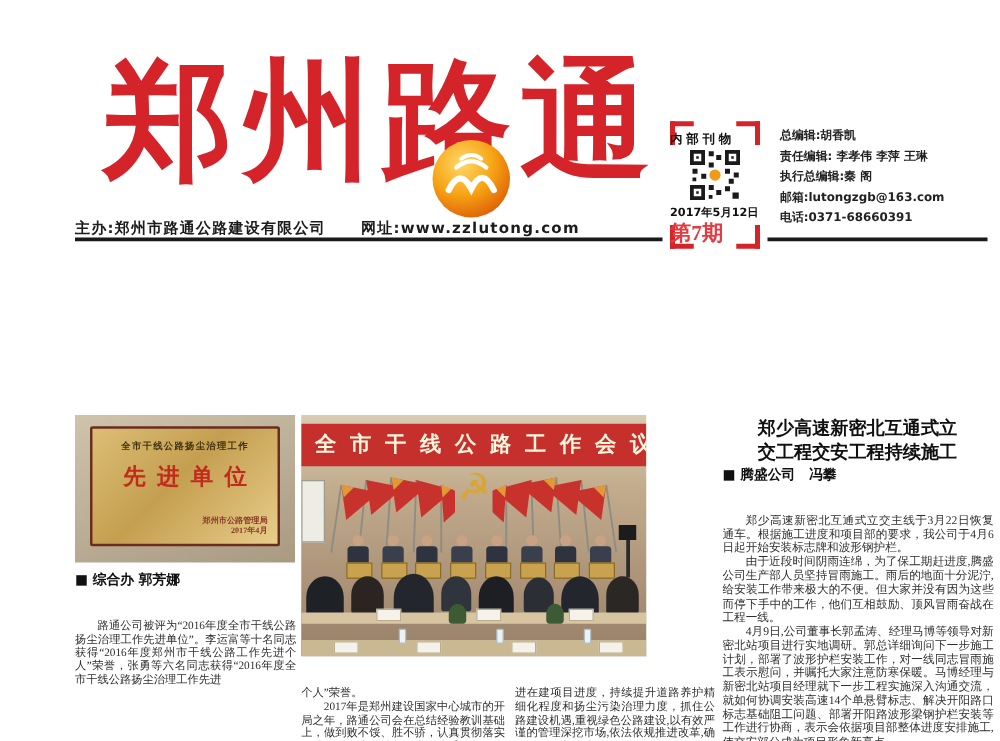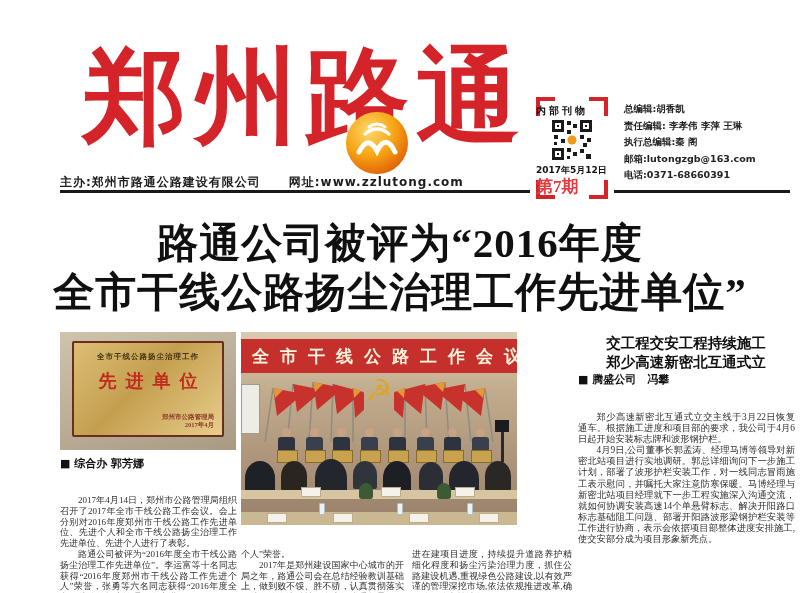--- a/index.html
+++ b/index.html
@@ -171,24 +171,20 @@
   </div>
 
   <div class="staff">
     <div>总编辑:胡香凯</div>
     <div>责任编辑: 李孝伟 李萍 王琳</div>
     <div>执行总编辑:秦 阁</div>
     <div>邮箱:lutongzgb@163.com</div>
     <div>电话:0371-68660391</div>
   </div>
 
-  <div class="headline">
-    <div>路通公司被评为“2016年度</div>
-    <div>全市干线公路扬尘治理工作先进单位”</div>
-  </div>
 
   <div class="photo-plaque">
     <div class="plaque">
       <div class="plaque-face">
         <div class="plaque-top">全市干线公路扬尘治理工作</div>
         <div class="plaque-main">先进单位</div>
         <div class="plaque-small">
           <div>郑州市公路管理局</div>
           <div>2017年4月</div>
         </div>
@@ -317,34 +313,34 @@
       <span class="bottle" style="left:156px;bottom:10px;"></span>
       <span class="bottle" style="left:226px;bottom:10px;"></span>
       <span class="plant" style="left:118px;bottom:26px;"></span>
       <span class="plant" style="left:196px;bottom:26px;"></span>
     </div>
   </div>
 
   <div class="byline" style="left:60px;top:456px;">■ 综合办 郭芳娜</div>
 
   <div class="col col1">
-    <p>2017年4月14日，郑州市公路管理局组织召开了2017年全市干线公路工作会议。会上分别对2016年度郑州市干线公路工作先进单位、先进个人和全市干线公路扬尘治理工作先进单位、先进个人进行了表彰。</p>
     <p>路通公司被评为“2016年度全市干线公路扬尘治理工作先进单位”。李运富等十名同志获得“2016年度郑州市干线公路工作先进个人”荣誉，张勇等六名同志获得“2016年度全市干线公路扬尘治理工作先进</p>
   </div>
   <div class="col col2">
     <p class="cont">个人”荣誉。</p>
     <p>2017年是郑州建设国家中心城市的开局之年，路通公司会在总结经验教训基础上，做到败不馁、胜不骄，认真贯彻落实干线工作会议精神，在上级党委领导下，强力推</p>
   </div>
   <div class="col col3">
     <p class="cont">进在建项目进度，持续提升道路养护精细化程度和扬尘污染治理力度，抓住公路建设机遇,重视绿色公路建设,以有效严谨的管理深挖市场,依法依规推进改革,确保公司稳定持续发展。</p>
   </div>
 
   <div class="side-title">
+    <div>郑少高速新密北互通式立</div>
     <div>交工程交安工程持续施工</div>
-    <div>郑少高速新密北互通式立</div>
   </div>
   <div class="byline side-byline">■ 腾盛公司　冯攀</div>
   <div class="col side-col">
     <p>郑少高速新密北互通式立交主线于3月22日恢复通车。根据施工进度和项目部的要求，我公司于4月6日起开始安装标志牌和波形钢护栏。</p>
+    <p>由于近段时间阴雨连绵，为了保工期赶进度,腾盛公司生产部人员坚持冒雨施工。雨后的地面十分泥泞,给安装工作带来极大的不便。但大家并没有因为这些而停下手中的工作，他们互相鼓励、顶风冒雨奋战在工程一线。</p>
     <p>4月9日,公司董事长郭孟涛、经理马博等领导对新密北站项目进行实地调研。郭总详细询问下一步施工计划，部署了波形护栏安装工作，对一线同志冒雨施工表示慰问，并嘱托大家注意防寒保暖。马博经理与新密北站项目经理就下一步工程实施深入沟通交流，就如何协调安装高速14个单悬臂标志、解决开阳路口标志基础阻工问题、部署开阳路波形梁钢护栏安装等工作进行协商，表示会依据项目部整体进度安排施工,使交安部分成为项目形象新亮点。</p>
   </div>
 
 </div>
 
 </body></html>

